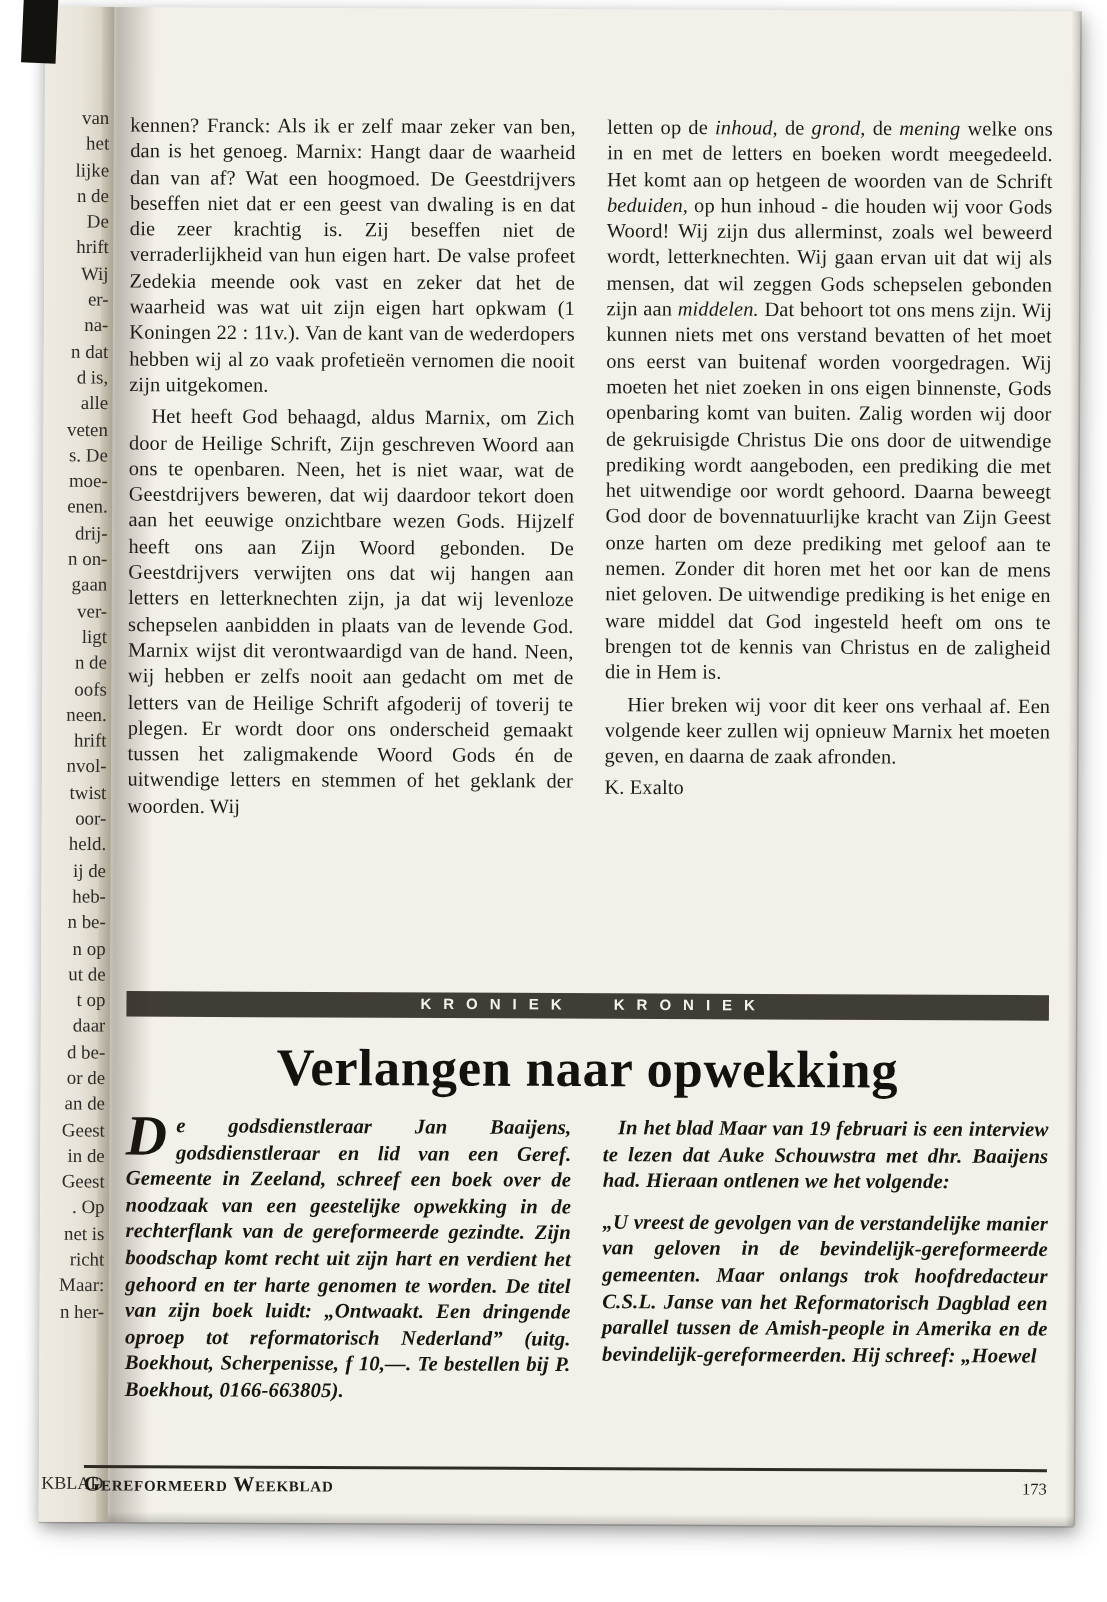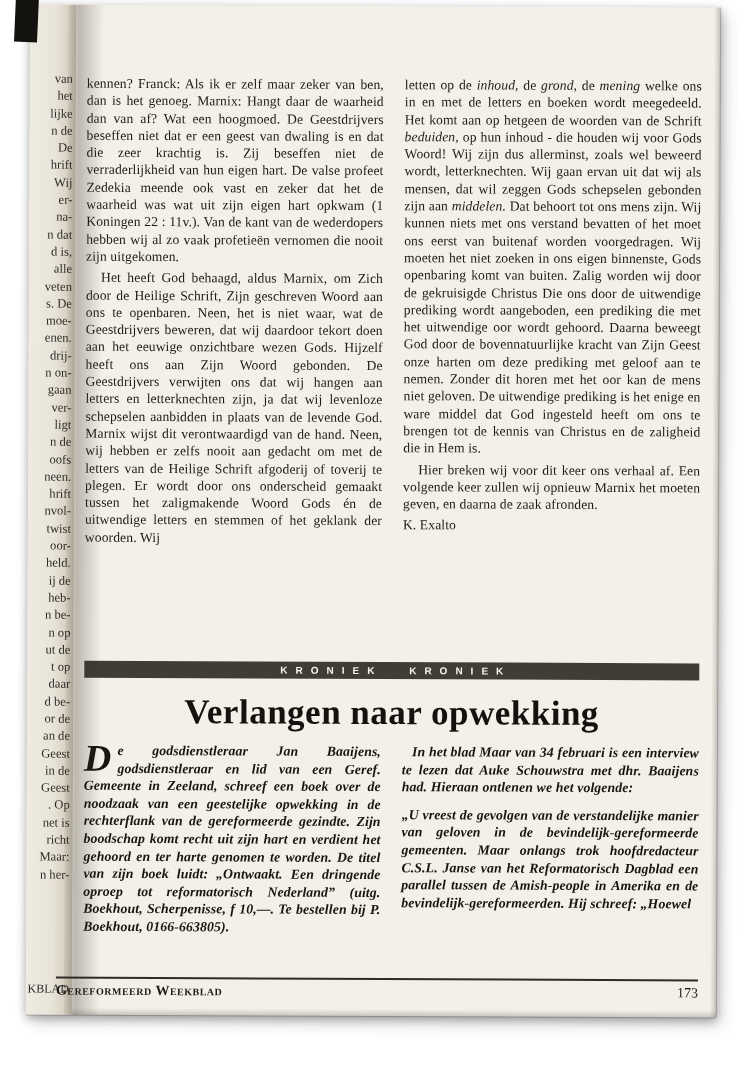--- a/index.html
+++ b/index.html
@@ -51,21 +51,21 @@
   .bottom-article{margin-top:8px;}
   .italic-col p{font-style:italic;font-weight:bold;font-size:13.8px;line-height:17.6px;color:#17150f;}
   .italic-col p.gap{margin-top:10px;}
   .italic-col p.first-indent{text-indent:10px;}
   .dropcap{float:left;font-size:38px;line-height:29px;padding:2px 6px 0 0;
         font-weight:bold;font-style:italic;}
 
   .footer{position:absolute;left:30px;right:18px;bottom:16px;border-top:2px solid #2f2c26;
         padding-top:4px;display:flex;justify-content:space-between;align-items:baseline;z-index:2;}
   .journal{font-variant:small-caps;font-size:14px;letter-spacing:.5px;font-weight:600;}
-  .pagenum{font-size:14px;}
+  .pagenum{font-size:11px;}
 
   i{font-style:italic;}
 </style>
 </head>
 <body>
 
 <div class="canvas">
 
   <div class="corner-mark"></div>
 
@@ -144,21 +144,21 @@
         <span>KRONIEK KRONIEK</span>
       </div>
 
       <h1 class="headline">Verlangen naar opwekking</h1>
 
       <div class="cols bottom-article">
         <div class="col italic-col">
           <p><span class="dropcap">D</span><span><span>e godsdienstleraar Jan Baaijens, godsdienstleraar en lid van een Geref. Gemeente in Zeeland, schreef een boek over de noodzaak van een geestelijke opwekking in de rechterflank van de gereformeerde gezindte. Zijn boodschap komt recht uit zijn hart en verdient het gehoord en ter harte genomen te worden. De titel van zijn boek luidt: „Ontwaakt. Een dringende oproep tot reformatorisch Nederland” (uitg. Boekhout, Scherpenisse, f 10,—. Te bestellen bij P. Boekhout, 0166-663805).</span></span></p>
         </div>
         <div class="col italic-col">
-          <p class="first-indent"><span>In het blad </span><i>Maar</i><span> van 34 februari is een interview te lezen dat Auke Schouwstra met dhr. Baaijens had. Hieraan ontlenen we het volgende:</span></p>
+          <p class="first-indent"><span>In het blad </span><i>Maar</i><span> van 19 februari is een interview te lezen dat Auke Schouwstra met dhr. Baaijens had. Hieraan ontlenen we het volgende:</span></p>
           <p class="gap"><span>„U vreest de gevolgen van de verstandelijke manier van geloven in de bevindelijk-gereformeerde gemeenten. Maar onlangs trok hoofdredacteur C.S.L. Janse van het Reformatorisch Dagblad een parallel tussen de Amish-people in Amerika en de bevindelijk-gereformeerden. Hij schreef: „Hoewel</span></p>
         </div>
       </div>
 
     </div>
 
     <div class="footer">
       <span class="journal">Gereformeerd Weekblad</span>
       <span class="pagenum">173</span>
     </div>

